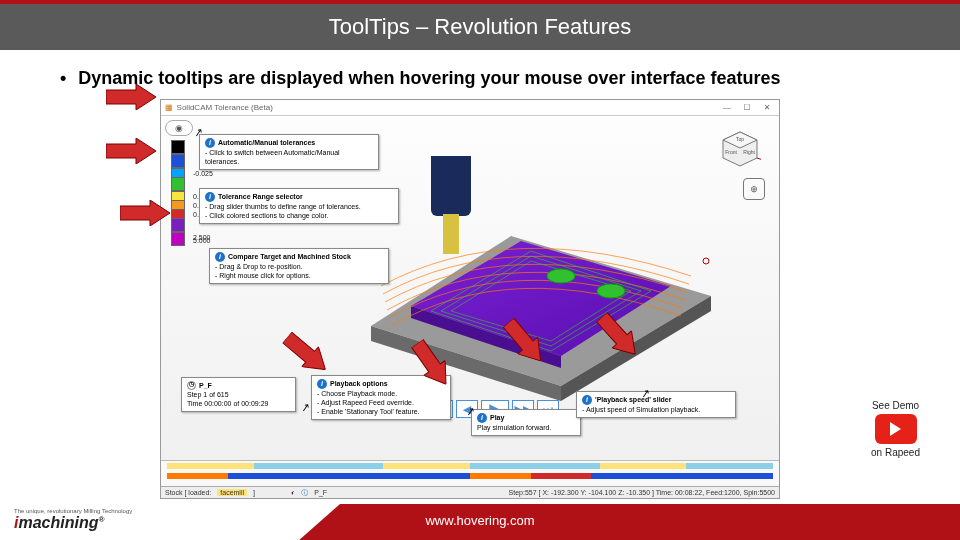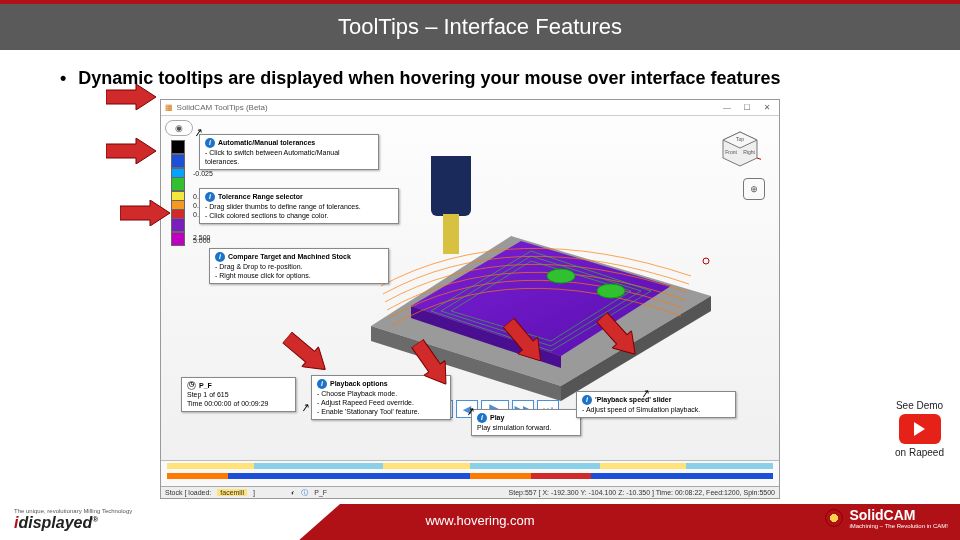--- a/index.html
+++ b/index.html
@@ -40,42 +40,42 @@
 .footer{position:absolute;bottom:0;left:0;right:0;height:36px}
 .footer-bg{position:absolute;inset:0;background:#b01116}
 .footer-bg::before{content:"";position:absolute;left:0;top:0;width:340px;height:100%;background:#fff;clip-path:polygon(0 0,100% 0,88% 100%,0 100%)}
 .footer-url{position:absolute;left:50%;transform:translateX(-50%);top:9px;color:#fff;font-size:13px}
 .logo-sc{position:absolute;right:12px;top:3px;color:#fff;font-size:14px;font-weight:bold;display:flex;align-items:center;gap:6px}
 .logo-sc .sub{font-size:6px;font-weight:normal;display:block}
 .gear{width:18px;height:18px;border-radius:50%;background:radial-gradient(circle,#ffd24d 35%,#b01116 36%);border:1px solid #800}
 .logo-im{position:absolute;left:14px;bottom:8px;font-size:16px;font-style:italic;font-weight:bold;color:#222}
 .logo-im .i{color:#b01116}
 .logo-im .tag{display:block;font-size:6px;font-weight:normal;font-style:normal;color:#555}
-.youtube{position:absolute;right:16px;top:400px;text-align:center;font-size:10px;color:#222}
+.youtube{position:absolute;right:40px;top:400px;text-align:center;font-size:10px;color:#222}
 .yt-icon{width:42px;height:30px;background:#e62117;border-radius:6px;display:flex;align-items:center;justify-content:center;margin:3px auto}
 .yt-icon::after{content:"";border-left:11px solid #fff;border-top:7px solid transparent;border-bottom:7px solid transparent}
 .cursor{position:absolute;font-size:11px;color:#000;z-index:6;pointer-events:none}
 .cursor::after{content:"↖";display:inline-block;transform:scaleX(-1) rotate(10deg)}
 </style>
 </head>
 <body>
 
 <div class="titlebar">
-    <span>ToolTips – Interface Features</span>
+    <span>ToolTips – Revolution Features</span>
   </div>
 
 <div class="content">
   <div class="bullet">
       <span>Dynamic tooltips are displayed when hovering your mouse over interface features</span>
     </div>
 
   <div class="app">
     <div class="app-titlebar">
       <span style="color:#d07000">▦</span>
-      <span>SolidCAM ToolTips (Beta)</span>
+      <span>SolidCAM Tolerance (Beta)</span>
       <span class="spacer"></span>
       <span class="wbtn">—</span>
       <span class="wbtn">☐</span>
       <span class="wbtn">✕</span>
     </div>
 
     <div class="viewport">
 
       <div class="part">
         <svg viewBox="0 0 420 250">
@@ -277,20 +277,16 @@
 <div class="youtube">
   <div>See Demo</div>
   <div class="yt-icon"></div>
   <div>on Rapeed</div>
 </div>
 
 <div class="footer">
   <div class="footer-bg"></div>
   <div class="logo-im">
     <span class="tag">The unique, revolutionary Milling Technology</span>
-    <span class="i">i</span><span>displayed</span><sup style="font-size:8px">®</sup>
+    <span class="i">i</span><span>machining</span><sup style="font-size:8px">®</sup>
   </div>
   <div class="footer-url">www.hovering.com</div>
-  <div class="logo-sc">
-    <div class="gear"></div>
-    <div><span>SolidCAM</span><span class="sub">iMachining – The Revolution in CAM!</span></div>
-  </div>
 </div>
 
 </body></html>

